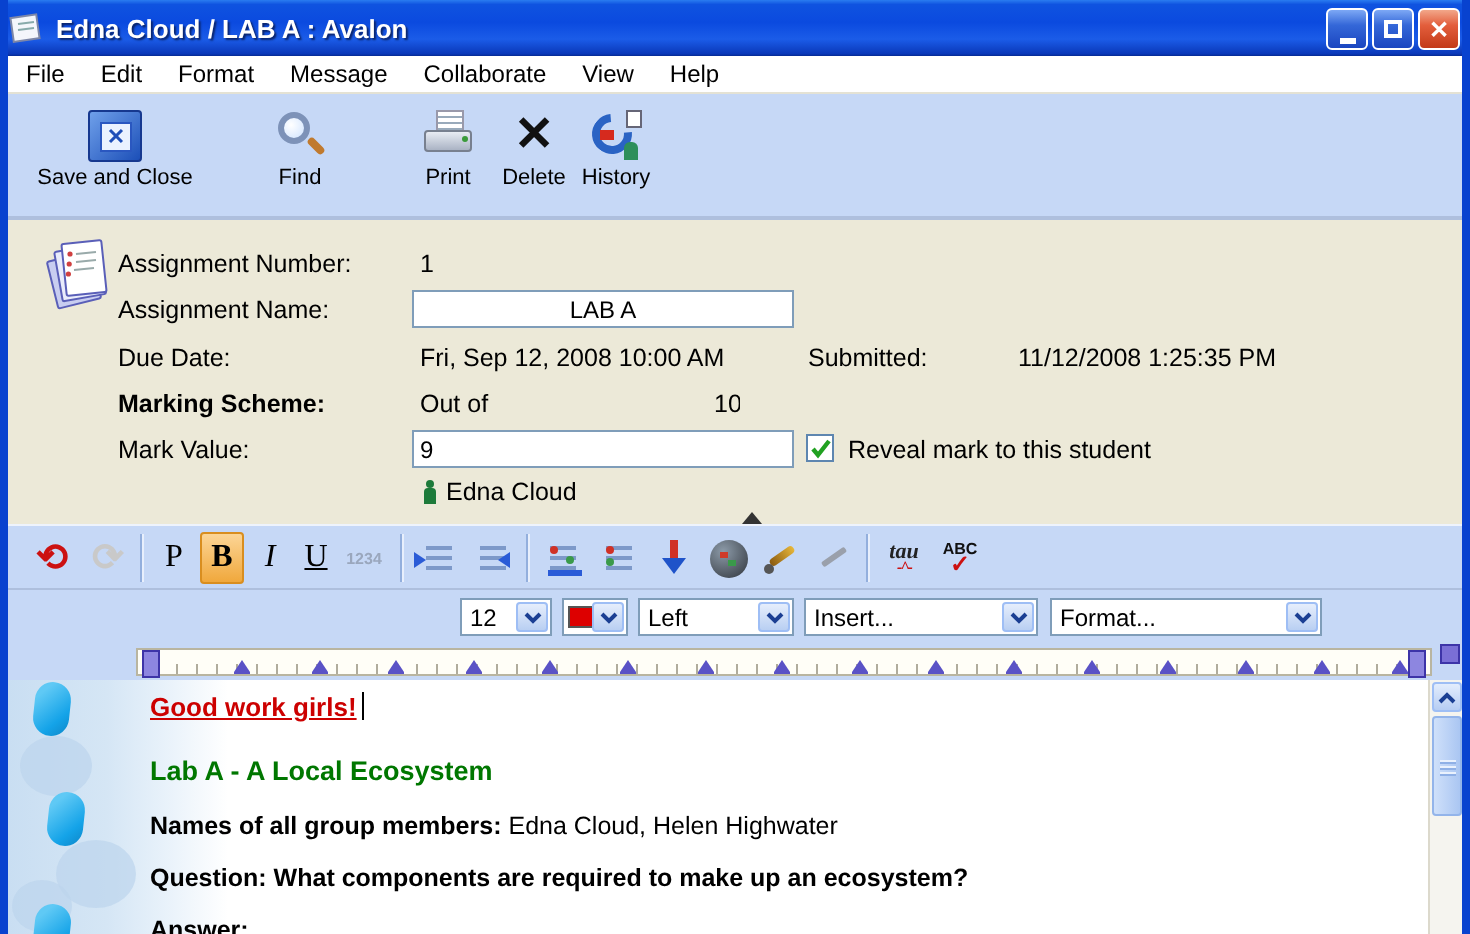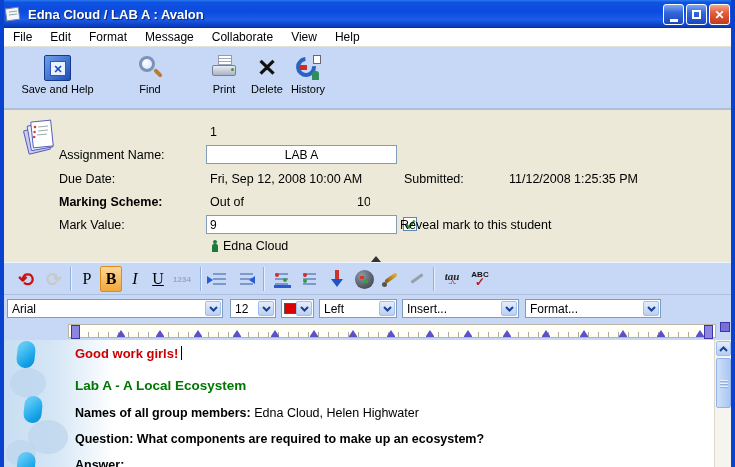--- a/index.html
+++ b/index.html
@@ -180,21 +180,21 @@
     <span class="menu-item">Collaborate</span>
     <span class="menu-item">View</span>
     <span class="menu-item">Help</span>
   </div>
 
   <div class="toolbar">
     <div class="tool" style="left:6px; top:8px; width:95px;">
       <div class="floppy">
           <div class="label">✕</div>
         </div>
-      <span class="cap">Save and Help</span>
+      <span class="cap">Save and Close</span>
     </div>
     <div class="drop-arrow" style="left:98px; top:75px;"></div>
     <div class="tool" style="left:118px; top:8px; width:56px;">
       <div class="magnifier">
           <div class="lens"></div>
           <div class="handle"></div>
         </div>
       <span class="cap">Find</span>
     </div>
     <div class="drop-arrow" style="left:183px; top:75px;"></div>
@@ -227,20 +227,21 @@
       <rect x="9" y="6" width="22" height="25" rx="1" fill="#e9ecfb" stroke="#5a5fb8" transform="rotate(-10 20 18)"></rect>
       <rect x="12" y="3" width="20" height="26" rx="1" fill="#ffffff" stroke="#5a5fb8" transform="rotate(-6 22 16)"></rect>
       <circle cx="15" cy="9" r="1.3" fill="#d04040"></circle>
         <circle cx="14.6" cy="14" r="1.3" fill="#d04040"></circle>
       <circle cx="14.2" cy="19" r="1.3" fill="#d04040"></circle>
       <line x1="18" y1="9" x2="28" y2="8" stroke="#9aa"></line>
         <line x1="18" y1="13" x2="28" y2="12" stroke="#9aa"></line>
       <line x1="17" y1="17" x2="27" y2="16" stroke="#9aa"></line>
     </svg>
 
+    <span class="flabel" style="left:55px; top:13px;">Assignment Number:</span>
     <span class="fval" style="left:206px; top:13px;">1</span>
 
     <span class="flabel" style="left:55px; top:36px;">Assignment Name:</span>
     <input class="tinput" style="left: 202px; top: 33px; width: 191px; text-align: center;" value="LAB A">
 
     <span class="flabel" style="left:55px; top:60px;">Due Date:</span>
     <span class="fval" style="left:206px; top:60px;">Fri, Sep 12, 2008 10:00 AM</span>
     <span class="flabel" style="left:400px; top:60px;">Submitted:</span>
     <span class="fval" style="left:505px; top:60px;">11/12/2008 1:25:35 PM</span>
 
@@ -248,21 +249,21 @@
     <span class="fval" style="left:206px; top:83px;">Out of</span>
     <span class="fval clipval" style="left:353px; top:83px; width:13px;">10</span>
 
     <span class="flabel" style="left:55px; top:106px;">Mark Value:</span>
     <input class="tinput" style="left: 202px; top: 103px; width: 191px;" value="9">
     <span class="xp-check" style="left:399px; top:105px;">
       <svg width="11" height="11" viewBox="0 0 11 11">
         <polyline points="1.5,5.5 4,8.5 9.5,1.5" fill="none" stroke="#21a121" stroke-width="2.2"></polyline>
       </svg>
     </span>
-    <span class="flabel" style="left:396px; top:106px;text-align:center;">Reveal mark to this student</span>
+    <span class="flabel" style="left:420px; top:106px;text-align:center;">Reveal mark to this student</span>
 
     <span class="flabel" style="left:55px; top:128px;margin-top:28px;">Student Name:</span>
     <span class="person-ico" style="left:207px; top:128px;">
         <span class="h"></span>
         <span class="b"></span>
       </span>
     <span class="fval" style="left:219px; top:127px;">Edna Cloud</span>
   </div>
 
   <div class="pane-notch"></div>
@@ -335,28 +336,20 @@
     <div class="vsep" style="left:429px;"></div>
     <div class="fbtn sig" style="left:434px; width:28px;">
       <span><span>tau</span><span class="redmark">-^-</span></span>
     </div>
     <div class="fbtn abc" style="left:462px; width:28px;">
       <span><span>ABC</span><span class="chk">✓</span></span>
     </div>
   </div>
 
   <div class="ddrow">
-    <div class="dd" style="left:3px; width:216px;">
-      <span>Arial</span>
-      <span class="chev">
-          <svg width="9" height="6" viewBox="0 0 9 6">
-            <polyline points="1,1 4.5,4.5 8,1" fill="none" stroke="#1b3f93" stroke-width="2"></polyline>
-          </svg>
-        </span>
-    </div>
     <div class="dd" style="left:226px; width:46px;">
       <span>12</span>
       <span class="chev">
           <svg width="9" height="6" viewBox="0 0 9 6">
             <polyline points="1,1 4.5,4.5 8,1" fill="none" stroke="#1b3f93" stroke-width="2"></polyline>
           </svg>
         </span>
     </div>
     <div class="dd" style="left:277px; width:33px; padding-left:2px;">
       <span class="swatch"></span>
@@ -420,21 +413,21 @@
     <div class="stationery">
       <div class="blob" style="left:6px; top:28px; width:36px; height:30px;"></div>
       <div class="blob" style="left:24px; top:80px; width:40px; height:34px;"></div>
       <div class="blob" style="left:2px; top:100px; width:30px; height:26px;"></div>
       <div class="capsule" style="left:13px; top:1px;"></div>
       <div class="capsule" style="left:20px; top:56px;"></div>
       <div class="capsule" style="left:13px; top:112px;"></div>
     </div>
 
     <div class="dline" style="top:6px; font-size:13px; font-weight:bold;">
-      <span style="color:#cc0000;">Good work girls!</span><span class="caret"></span>
+      <span style="color:#cc0000;text-decoration:underline;">Good work girls!</span><span class="caret"></span>
     </div>
     <div class="dline" style="top:66px; font-size:12.5px;">
       <b>Names of all group members:</b>
       <span>Edna Cloud, Helen Highwater</span>
     </div>
     <div class="dline" style="top:38px; font-size:13.5px; font-weight:bold; color:#007700;">Lab A - A Local Ecosystem</div>
     <div class="dline" style="top:92px; font-size:12.5px; font-weight:bold;">Question: What components are required to make up an ecosystem?</div>
     <div class="dline" style="top:118px; font-size:12.5px; font-weight:bold;">Answer:</div>
 
     <div class="scroll">

